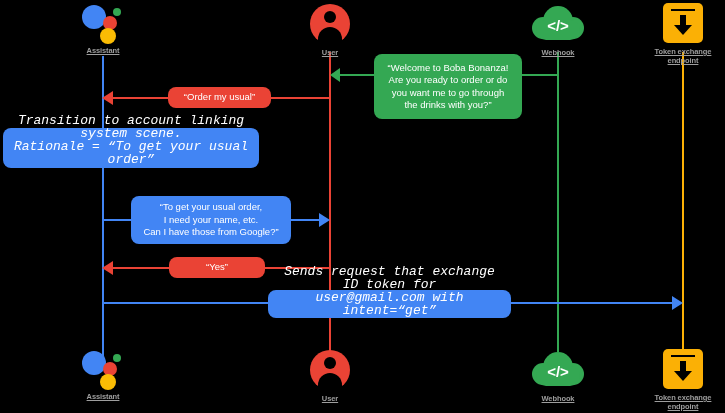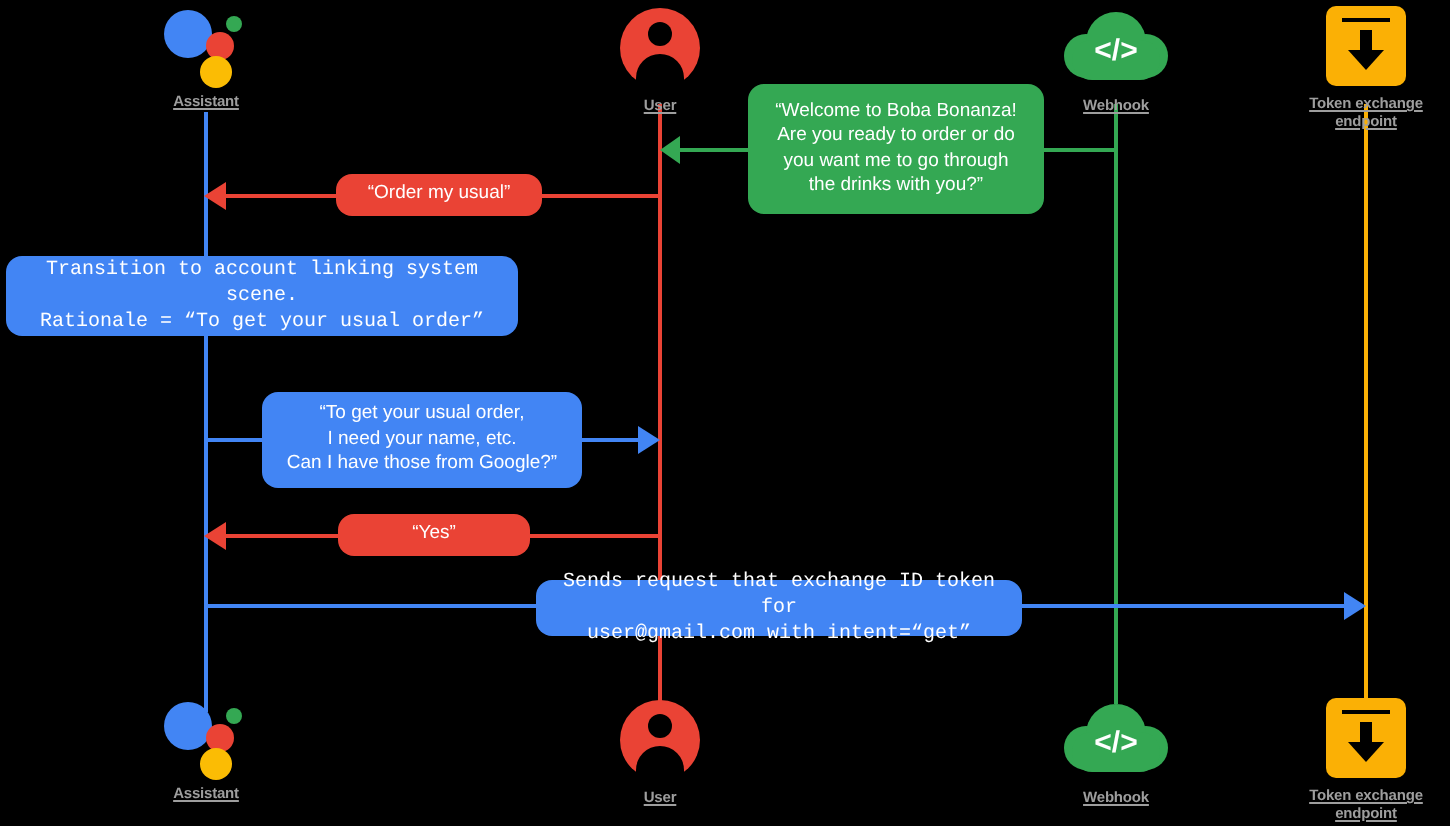--- a/index.html
+++ b/index.html
@@ -66,22 +66,22 @@
 
   
   .bubble{position:absolute;border-radius:8px;color:#ffffff;
     display:flex;align-items:center;justify-content:center;
     text-align:center;box-sizing:border-box;}
   .bubble-text{white-space:pre-line;}
   .b-red{background:#ea4335;}
   .b-green{background:#34a853;}
   .b-blue{background:#4285f4;}
   .chat{font-size:9.5px;line-height:12.5px;font-family:"Liberation Sans",sans-serif;}
-  .mono{font-size:10px;line-height:13px;
-    font-family:"Liberation Mono",monospace;}
+  .mono{font-size:13px;line-height:13px;font-style:italic;
+    font-family:"Liberation Mono",monospace;align-items:flex-end;}
 </style>
 </head>
 <body>
 
 <div id="canvas">
 
   <div class="lifeline" style="left:102px;top:56px;height:300px;background:#4285f4;"></div>
   <div class="lifeline" style="left:329px;top:52px;height:300px;background:#ea4335;"></div>
   <div class="lifeline" style="left:557px;top:52px;height:300px;background:#34a853;"></div>
   <div class="lifeline" style="left:682px;top:52px;height:300px;background:#fbb005;"></div>
@@ -128,21 +128,21 @@
         <span class="stem"></span>
         <span class="tip"></span>
       </div>
     </div>
     <div class="actor-label">Token exchange
 endpoint</div>
   </div>
 
   <div class="mline" style="left:336px;top:74px;width:222px;background:#34a853;"></div>
   <div class="head-l" style="left:330px;top:68px;border-right:10px solid #34a853;"></div>
-  <div class="bubble b-green chat" style="left:374px;top:42px;width:148px;height:65px;padding:4px 8px;">
+  <div class="bubble b-green chat" style="left:374px;top:54px;width:148px;height:65px;padding:4px 8px;">
     <span class="bubble-text">“Welcome to Boba Bonanza!
 Are you ready to order or do
 you want me to go through
 the drinks with you?”</span>
   </div>
 
   <div class="mline" style="left:110px;top:97px;width:220px;background:#ea4335;"></div>
   <div class="head-l" style="left:102px;top:91px;border-right:11px solid #ea4335;"></div>
   <div class="bubble b-red chat" style="left:168px;top:87px;width:103px;height:21px;padding:0 6px;">
     <span class="bubble-text">“Order my usual”</span>

